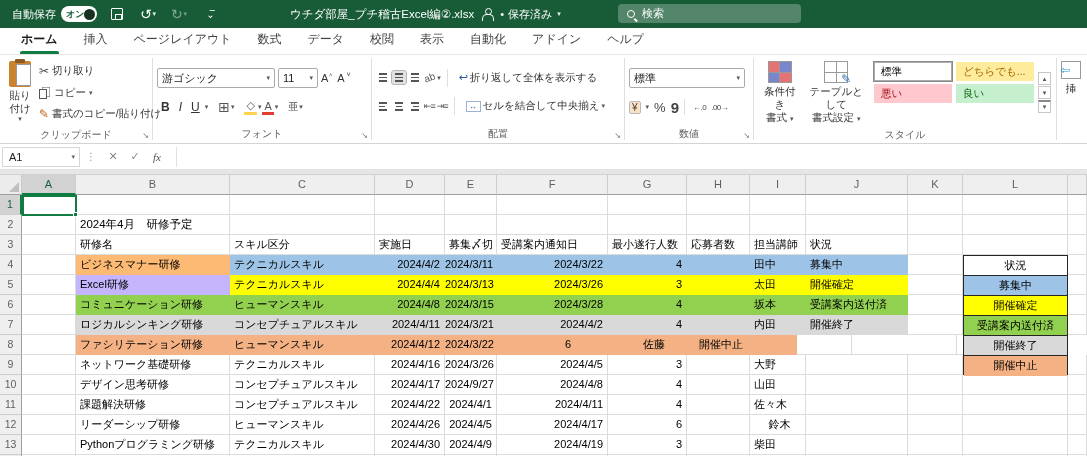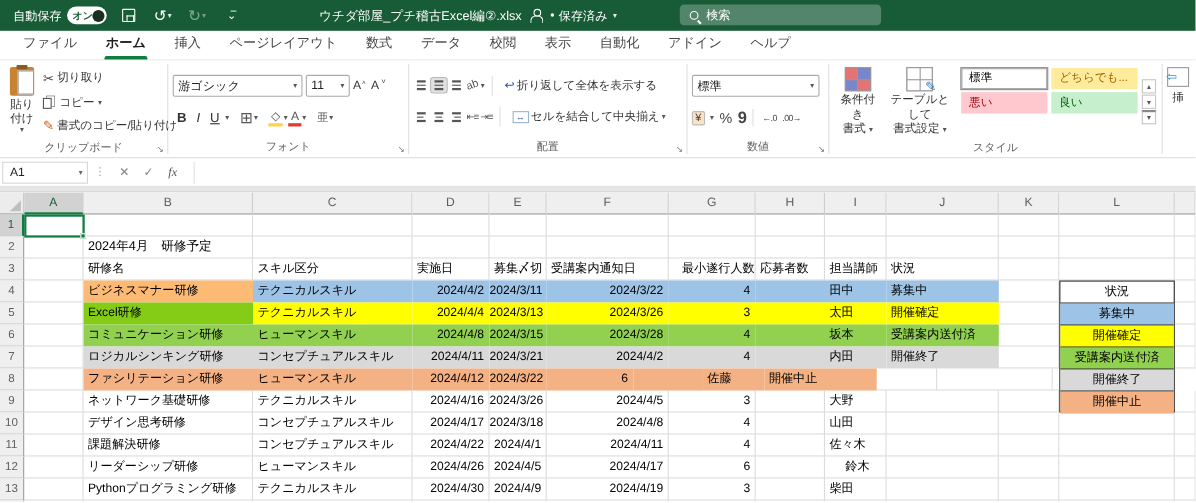--- a/index.html
+++ b/index.html
@@ -164,21 +164,20 @@
       <span class="mini-chev">▾</span>
     </span>
   </div>
   <div class="search-pill">
     <span class="mag"></span>
     <span>検索</span>
   </div>
 </div>
 
 <div class="tabstrip" id="tabs">
-    <div class="tab">ファイル</div>
     <div class="tab active">ホーム</div>
     <div class="tab">挿入</div>
     <div class="tab">ページレイアウト</div>
     <div class="tab">数式</div>
     <div class="tab">データ</div>
     <div class="tab">校閲</div>
     <div class="tab">表示</div>
     <div class="tab">自動化</div>
     <div class="tab">アドイン</div>
     <div class="tab">ヘルプ</div>
@@ -434,21 +433,21 @@
         <div class="gcell " style="width: 19px;"></div>
       </div>
       <div class="grow">
         <div class="rhcell">3</div>
         <div class="gcell " style="width: 54px;"></div>
         <div class="gcell al" style="width: 154px;">研修名</div>
         <div class="gcell al" style="width: 145px;">スキル区分</div>
         <div class="gcell al" style="width: 70px;">実施日</div>
         <div class="gcell al" style="width: 52px;">募集〆切</div>
         <div class="gcell al" style="width: 111px;">受講案内通知日</div>
-        <div class="gcell al" style="width: 79px; text-align: right;">最小遂行人数</div>
+        <div class="gcell al" style="width: 79px;">最小遂行人数</div>
         <div class="gcell al" style="width: 63px;">応募者数</div>
         <div class="gcell al" style="width: 56px;">担当講師</div>
         <div class="gcell al" style="width: 102px;">状況</div>
         <div class="gcell " style="width: 55px;"></div>
         <div class="gcell " style="width: 105px;"></div>
         <div class="gcell " style="width: 19px;"></div>
       </div>
       <div class="grow">
         <div class="rhcell">4</div>
         <div class="gcell " style="width: 54px;"></div>
@@ -461,21 +460,21 @@
         <div class="gcell al filled" style="width: 63px; background: rgb(157, 195, 230);"></div>
         <div class="gcell al filled" style="width: 56px; background: rgb(157, 195, 230);">田中</div>
         <div class="gcell al filled" style="width: 102px; background: rgb(157, 195, 230);">募集中</div>
         <div class="gcell " style="width: 55px;"></div>
         <div class="gcell " style="width: 105px;"></div>
         <div class="gcell " style="width: 19px;"></div>
       </div>
       <div class="grow">
         <div class="rhcell">5</div>
         <div class="gcell " style="width: 54px;"></div>
-        <div class="gcell al filled" style="width: 154px; background: #84cc16;">Excel研修</div>
+        <div class="gcell al filled" style="width: 154px; background: #c4b5fd;">Excel研修</div>
         <div class="gcell al filled" style="width: 145px; background: rgb(255, 255, 0);">テクニカルスキル</div>
         <div class="gcell ar filled" style="width: 70px; background: rgb(255, 255, 0);">2024/4/4</div>
         <div class="gcell ar filled" style="width: 52px; background: rgb(255, 255, 0);">2024/3/13</div>
         <div class="gcell ar filled" style="width: 111px; background: rgb(255, 255, 0);">2024/3/26</div>
         <div class="gcell ar filled" style="width: 79px; background: rgb(255, 255, 0);">3</div>
         <div class="gcell al filled" style="width: 63px; background: rgb(255, 255, 0);"></div>
         <div class="gcell al filled" style="width: 56px; background: rgb(255, 255, 0);">太田</div>
         <div class="gcell al filled" style="width: 102px; background: rgb(255, 255, 0);">開催確定</div>
         <div class="gcell " style="width: 55px;"></div>
         <div class="gcell " style="width: 105px;"></div>
@@ -543,21 +542,21 @@
         <div class="gcell " style="width: 55px;"></div>
         <div class="gcell " style="width: 105px;"></div>
         <div class="gcell " style="width: 19px;"></div>
       </div>
       <div class="grow">
         <div class="rhcell">10</div>
         <div class="gcell " style="width: 54px;"></div>
         <div class="gcell al" style="width: 154px;">デザイン思考研修</div>
         <div class="gcell al" style="width: 145px;">コンセプチュアルスキル</div>
         <div class="gcell ar" style="width: 70px;">2024/4/17</div>
-        <div class="gcell ar" style="width: 52px;">2024/3/18</div>
+        <div class="gcell ar" style="width: 52px;">2024/9/27</div>
         <div class="gcell ar" style="width: 111px;">2024/4/8</div>
         <div class="gcell ar" style="width: 79px;">4</div>
         <div class="gcell al" style="width: 63px;"></div>
         <div class="gcell al" style="width: 56px;">山田</div>
         <div class="gcell al" style="width: 102px;"></div>
         <div class="gcell " style="width: 55px;"></div>
         <div class="gcell " style="width: 105px;"></div>
         <div class="gcell " style="width: 19px;"></div>
       </div>
       <div class="grow">

